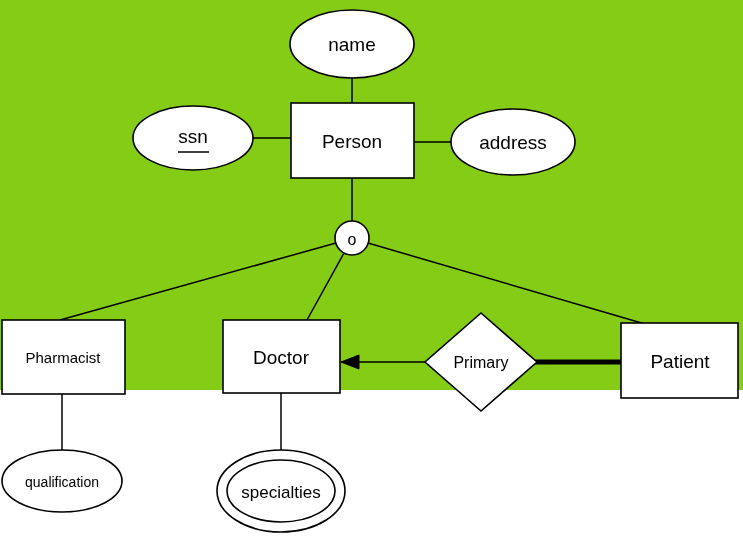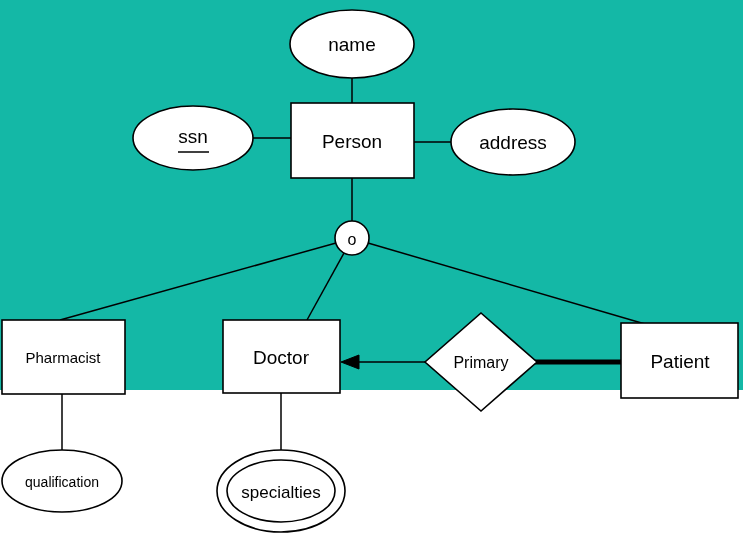--- a/index.html
+++ b/index.html
@@ -8,21 +8,21 @@
     background: #ffffff;
     width: 743px;
     height: 542px;
     overflow: hidden;
     font-family: "Liberation Sans", sans-serif;
   }
   .stage {
     position: relative;
     width: 743px;
     height: 390px;
-    background: #14b8a6;
+    background: #84cc16;
   }
   svg { display: block; }
   .shape {
     fill: #ffffff;
     stroke: #000000;
     stroke-width: 1.6;
   }
   .connector {
     stroke: #000000;
     stroke-width: 1.5;

